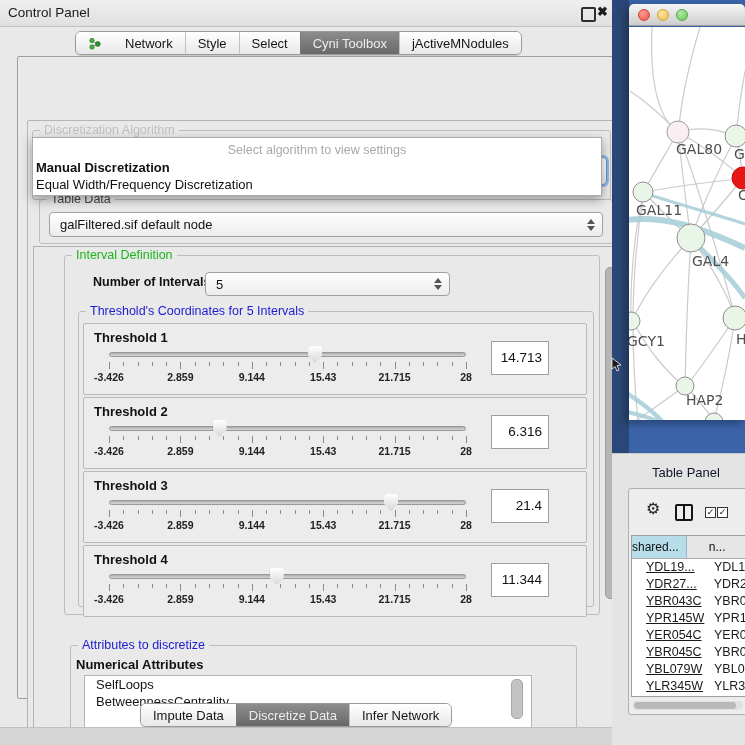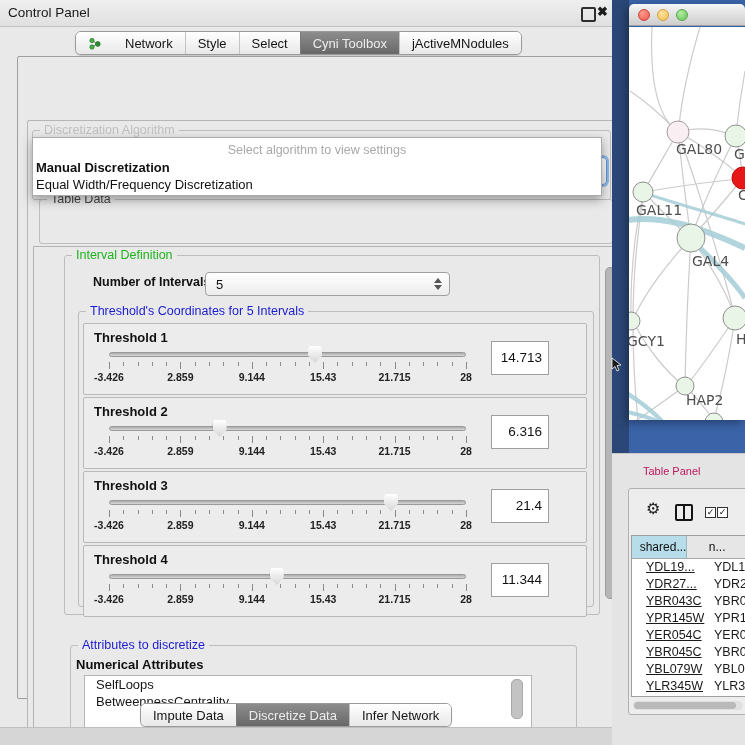--- a/index.html
+++ b/index.html
@@ -90,31 +90,31 @@
                 background:linear-gradient(#f6f6f6,#cdcdcd);border-bottom:1px solid #9e9e9e;
                 display:flex;align-items:center;gap:7px;padding-left:9px;box-sizing:border-box;}
   .tl{width:12px;height:12px;border-radius:50%;}
   .tl-red{background:radial-gradient(circle at 35% 30%,#ff9c90,#ec5648);border:1px solid #c9473c;box-sizing:border-box;}
   .tl-yellow{background:radial-gradient(circle at 35% 30%,#ffe2a0,#f5bd4e);border:1px solid #d3a23e;box-sizing:border-box;}
   .tl-green{background:radial-gradient(circle at 35% 30%,#b2eca4,#64c357);border:1px solid #57a54a;box-sizing:border-box;}
   .net-canvas{position:absolute;left:0;top:23px;width:116px;height:393px;background:#fff;overflow:hidden;}
 
   
   .tpanel{left:612px;top:453px;width:133px;height:292px;background:#e4e4e4;border-top:1px solid #c7c7c7;}
-  .tp-title{left:31px;top:11px;font-size:11px;color:#be185d;}
+  .tp-title{left:40px;top:11px;font-size:13px;color:#0f172a;}
   .tp-inner{left:16px;top:34px;width:121px;height:225px;background:#ededed;border:1px solid #b0b0b0;border-radius:3px;}
   .gear{position:absolute;left:17px;top:12px;font-size:16px;color:#222;line-height:16px;}
   .split-icon{position:absolute;left:46px;top:15px;width:14px;height:13px;border:2px solid #141414;border-radius:2px;}
   .split-icon i{position:absolute;left:50%;top:0;width:2px;height:100%;background:#141414;transform:translateX(-50%);}
   .cb{position:absolute;top:18px;width:9px;height:9px;border:1px solid #333;background:#fff;
       font-size:9px;line-height:8px;text-align:center;color:#111;}
   .tp-table{position:absolute;left:2px;top:46px;width:117px;height:162px;background:#fff;border:1px solid #9f9f9f;
             overflow:hidden;box-sizing:border-box;}
   .tp-head{display:flex;height:22px;border-bottom:1px solid #a9a9a9;background:#e6e6e6;font-size:12px;}
-  .tp-h1{width:74px;background:#b7dcea;border-right:1px solid #9ab6c2;text-align:right;line-height:22px;box-sizing:border-box;}
+  .tp-h1{width:74px;background:#b7dcea;border-right:1px solid #9ab6c2;text-align:left;line-height:22px;box-sizing:border-box;}
   .tp-h2{width:80px;text-align:center;line-height:22px;}
   .tp-row{display:flex;height:17px;font-size:12.5px;line-height:17px;color:#1a1a1a;}
   .tp-c1{width:74px;padding-left:14px;box-sizing:border-box;white-space:nowrap;overflow:hidden;text-decoration:underline;}
   .tp-c2{padding-left:8px;white-space:nowrap;}
   .tp-hscroll{position:absolute;left:4px;top:212px;width:110px;height:9px;background:#e0e0e0;border-radius:5px;}
   .tp-hthumb{position:absolute;left:1px;top:1px;width:102px;height:7px;background:#b9b9b9;border-radius:4px;}
 
   .cursor{left:611px;top:357px;z-index:9;}
 </style>
 </head>
@@ -171,20 +171,27 @@
         <div class="abs popup" style="left:4px;top:16px;">
           <div class="popup-ph">Select algorithm to view settings</div>
           <div id="popup-items">
               <div class="popup-item b" style="top: 22px;">Manual Discretization</div>
               <div class="popup-item" style="top: 39px;">Equal Width/Frequency Discretization</div>
             </div>
         </div>
 
         <div class="abs group" style="left:11px;top:78px;width:572px;height:43px;">
           <span class="group-label" style="color:#454545;">Table Data</span>
+          <div class="combo" style="position:absolute;left:9px;top:12px;width:554px;height:25px;">
+            <span>galFiltered.sif default node</span>
+            <span class="stepper">
+                <i class="up"></i>
+                <i class="dn"></i>
+              </span>
+          </div>
         </div>
 
         <div class="abs viewport" style="left:5px;top:125px;">
 
           <div class="abs group" style="left:30px;top:8px;width:534px;height:358px;">
             <span class="group-label g-green">Interval Definition</span>
           </div>
 
           <div class="abs" style="left:59px;top:28px;font-size:12.5px;font-weight:bold;">Number of Intervals</div>
           <div class="abs combo" style="left:171px;top:25px;width:245px;height:24px;">

